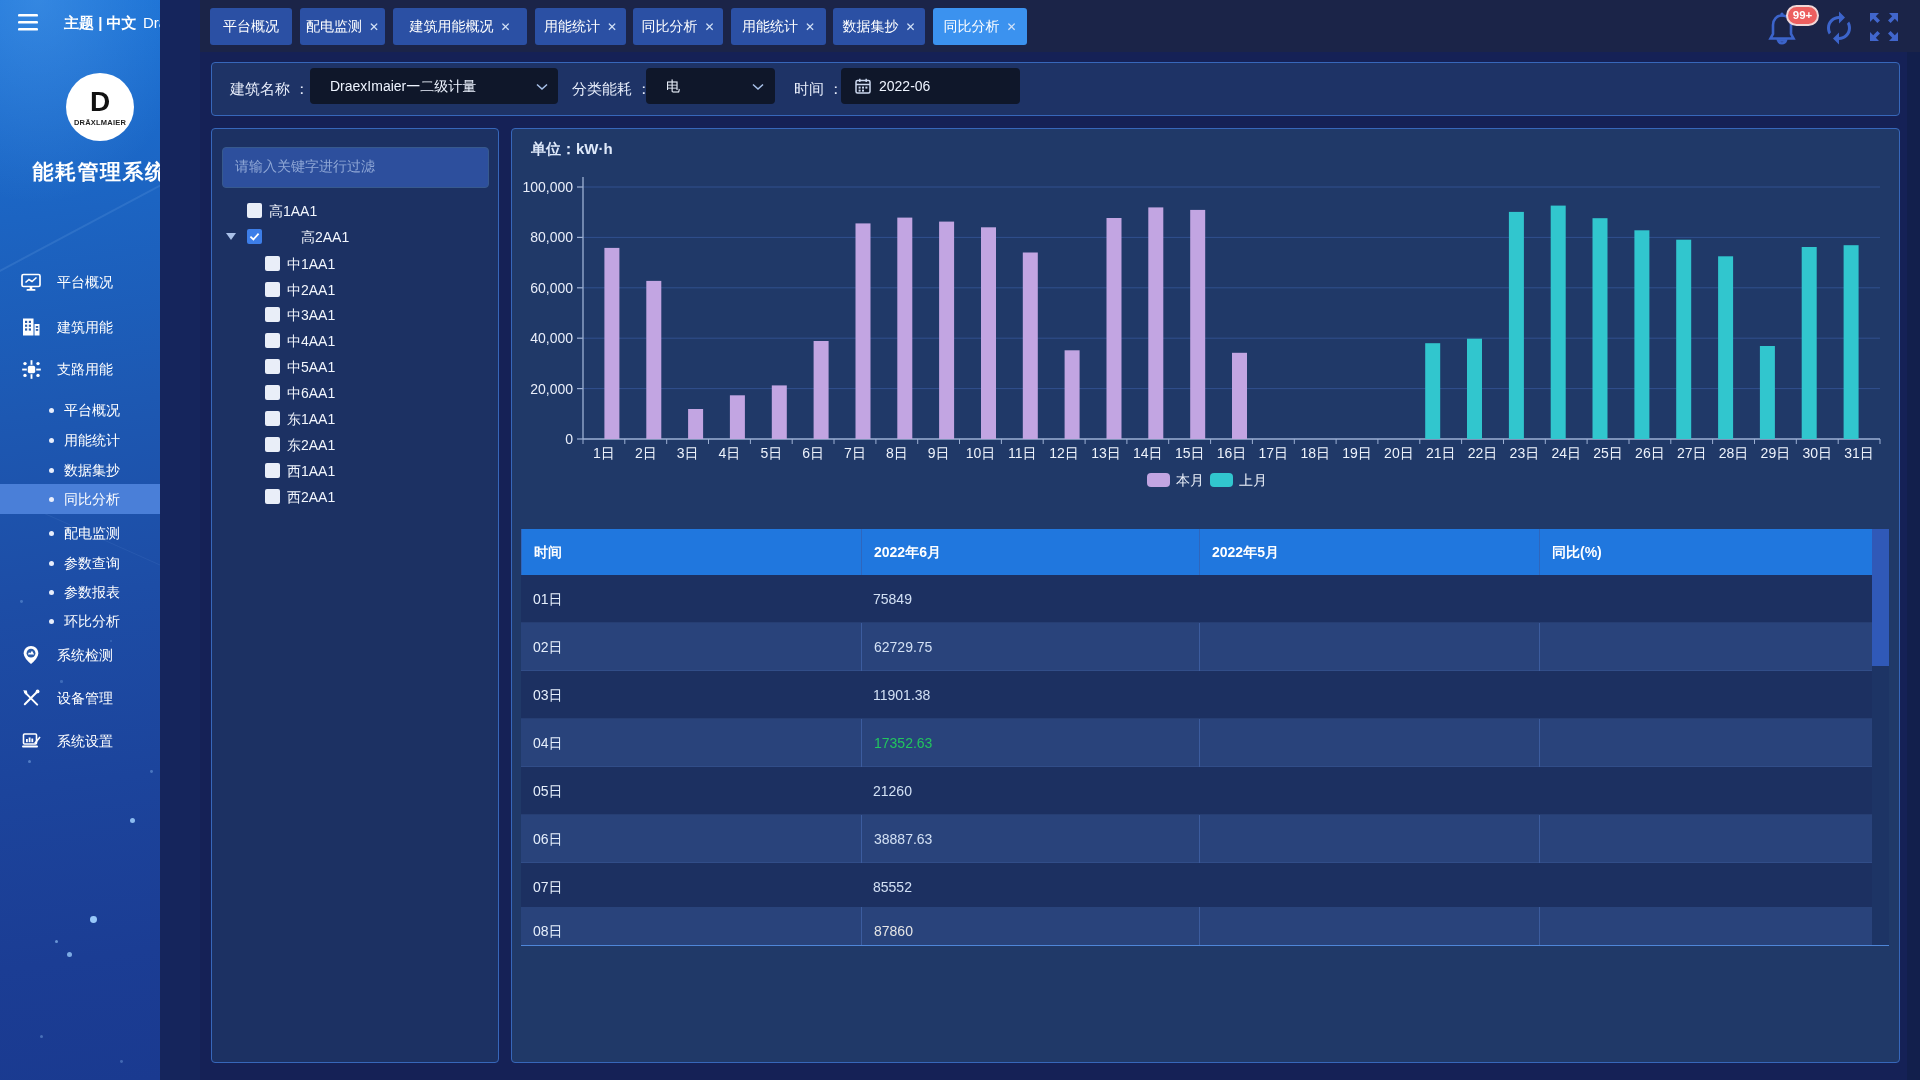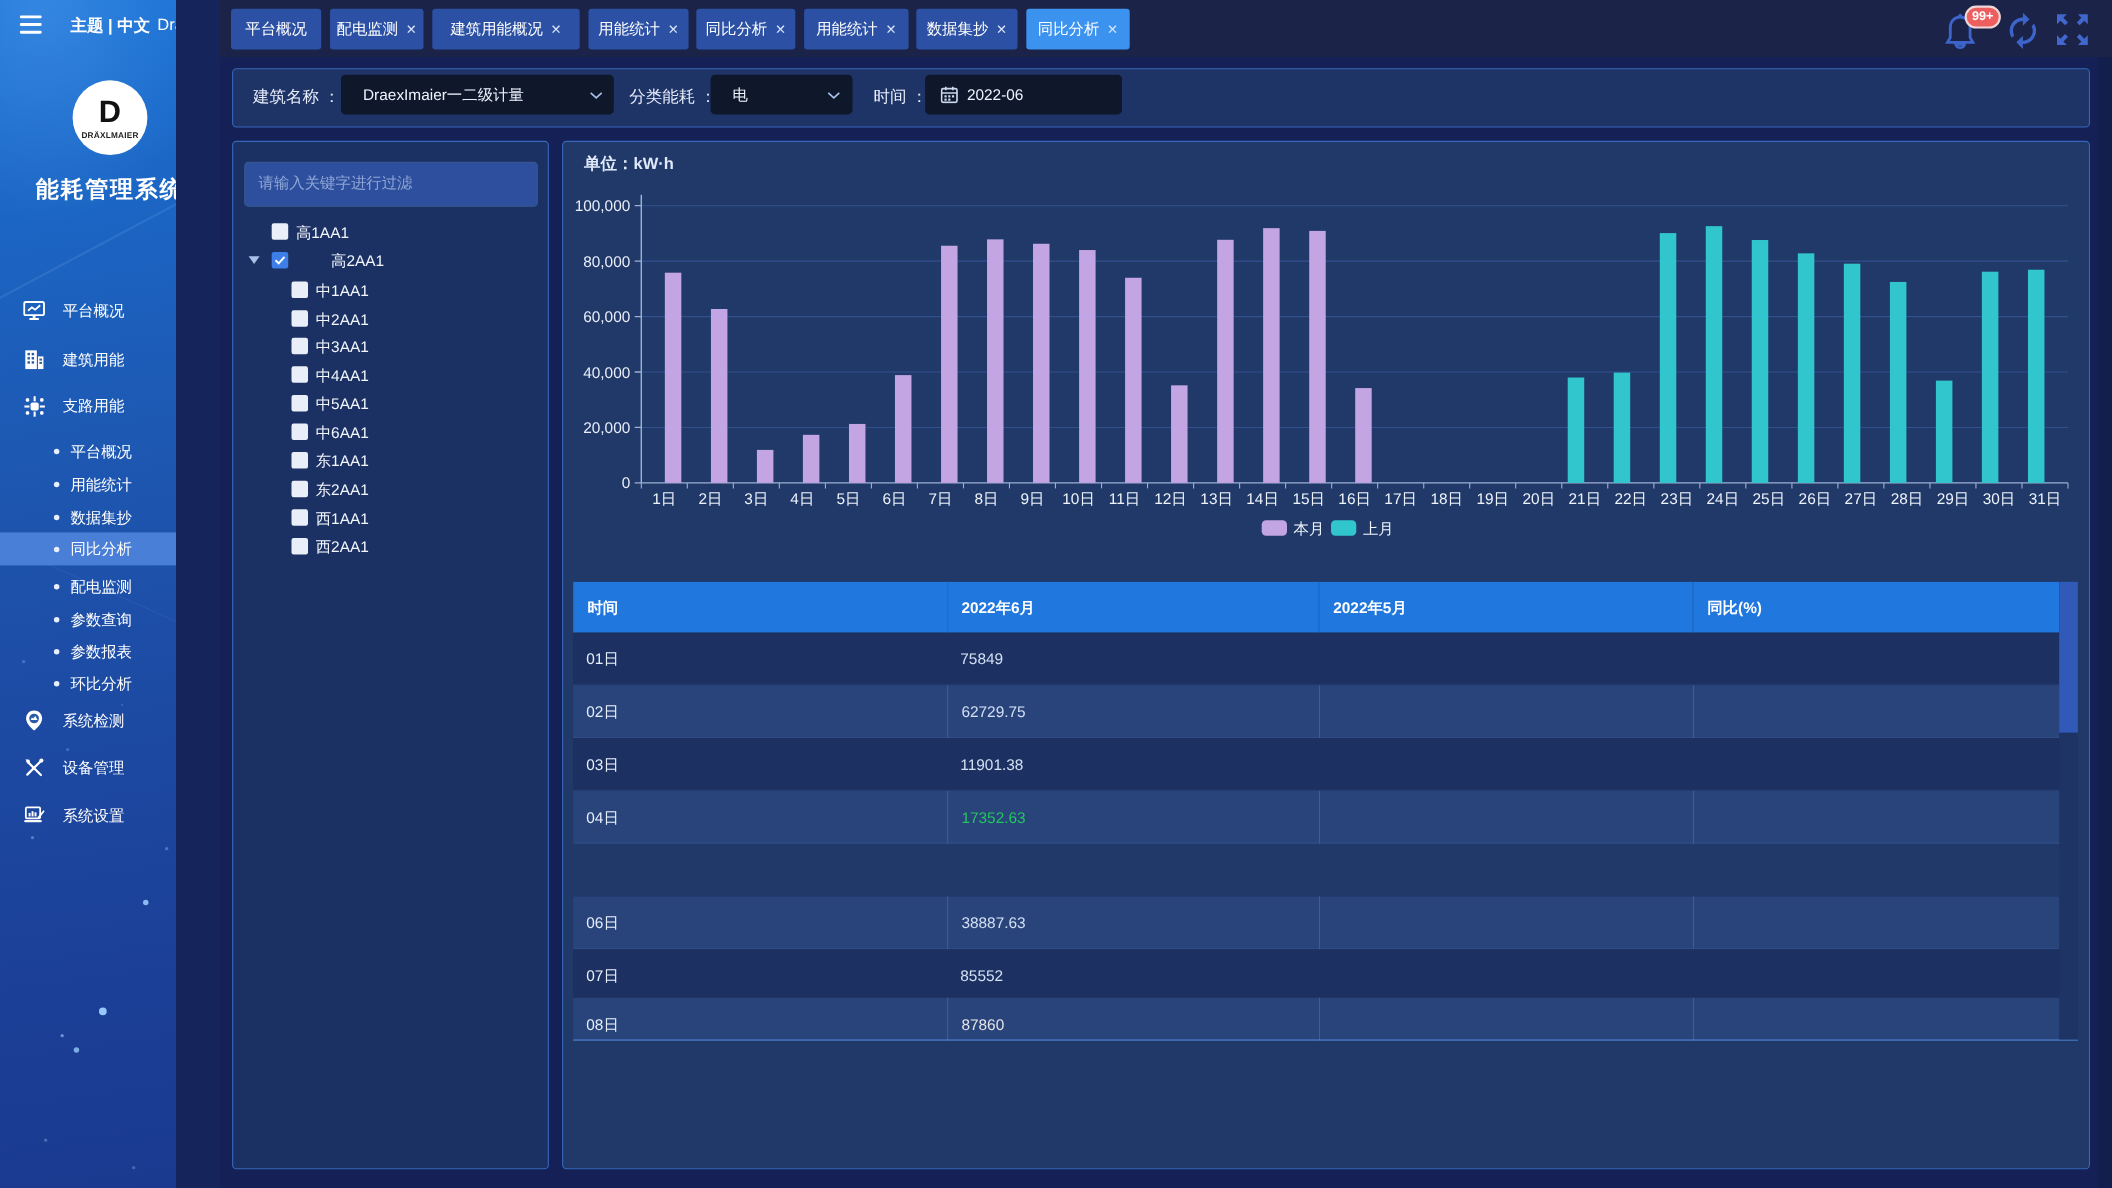--- a/index.html
+++ b/index.html
@@ -439,20 +439,26 @@
 <div class="c" style="left:340px;width:338px;color:#d2e0f4;">11901.38</div>
 <div class="c" style="left:678px;width:340px;"></div>
 <div class="c" style="left:1018px;width:350px;"></div>
 </div>
 <div class="trow" style="left:0;top:144px;width:1368px;background:#29437b;border-bottom:1px solid rgba(90,130,200,0.18);">
 <div class="c" style="left:0;width:340px;">04日</div>
 <div class="c" style="left:340px;width:338px;color:#22c55e;border-left:1px solid #3c5c9e;">17352.63</div>
 <div class="c" style="left:678px;width:340px;border-left:1px solid #3c5c9e;"></div>
 <div class="c" style="left:1018px;width:350px;border-left:1px solid #3c5c9e;"></div>
 </div>
+<div class="trow" style="left:0;top:192px;width:1368px;background:#1c3061;border-bottom:1px solid rgba(90,130,200,0.18);">
+<div class="c" style="left:0;width:340px;">05日</div>
+<div class="c" style="left:340px;width:338px;color:#d2e0f4;">21260</div>
+<div class="c" style="left:678px;width:340px;"></div>
+<div class="c" style="left:1018px;width:350px;"></div>
+</div>
 <div class="trow" style="left:0;top:240px;width:1368px;background:#29437b;border-bottom:1px solid rgba(90,130,200,0.18);">
 <div class="c" style="left:0;width:340px;">06日</div>
 <div class="c" style="left:340px;width:338px;color:#d2e0f4;border-left:1px solid #3c5c9e;">38887.63</div>
 <div class="c" style="left:678px;width:340px;border-left:1px solid #3c5c9e;"></div>
 <div class="c" style="left:1018px;width:350px;border-left:1px solid #3c5c9e;"></div>
 </div>
 <div class="trow" style="left:0;top:288px;width:1368px;background:#1c3061;border-bottom:1px solid rgba(90,130,200,0.18);">
 <div class="c" style="left:0;width:340px;">07日</div>
 <div class="c" style="left:340px;width:338px;color:#d2e0f4;">85552</div>
 <div class="c" style="left:678px;width:340px;"></div>

